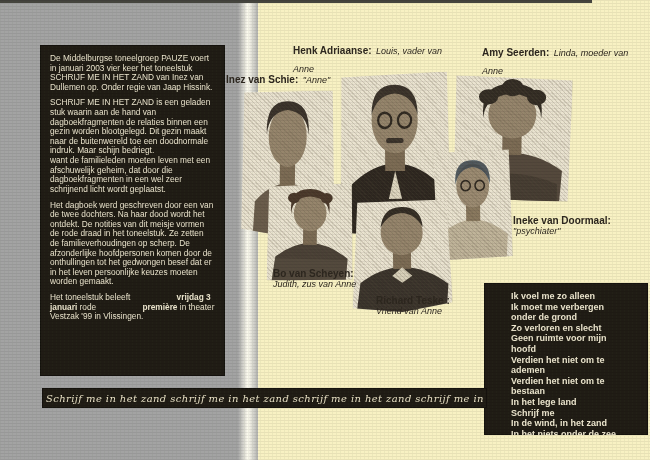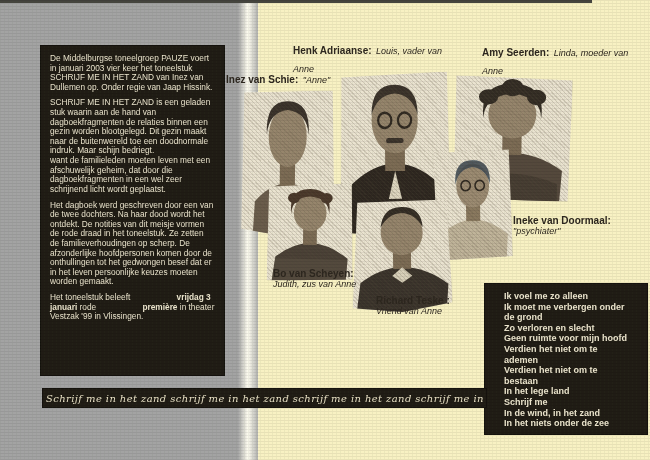--- a/index.html
+++ b/index.html
@@ -20,21 +20,21 @@
   .dark-box{
     position:absolute; background:#201c15; color:#efe8d0;
     box-shadow:0 0 0 1px #15120d inset;
   }
   .intro-box{left:40px; top:45px; width:185px; height:331px; padding:9px 10px; box-sizing:border-box;
     font-size:8.3px; line-height:1.16; overflow:hidden;}
   .intro-box p{margin:0 0 6px 0; white-space:pre-line;}
   .intro-box p:last-child{margin-bottom:0;}
   .bold{font-weight:bold;padding-left:44px;}
 
-  .poem-box{left:484px; top:283px; width:164px; height:152px; padding:8px 20px; box-sizing:border-box;
+  .poem-box{left:484px; top:283px; width:164px; height:152px; padding:8px 27px; box-sizing:border-box;
     font-size:9px; font-weight:bold; line-height:1.18; overflow:hidden;}
   .poem-line{margin:0;}
   .poem-tagline{margin-top:9px;}
 
   .strip{left:42px; top:388px; width:445px; height:20px; display:flex; align-items:center;
     overflow:hidden;}
   .strip span{
     font-family:"DejaVu Serif", serif; font-style:italic; font-size:10px; letter-spacing:.4px;
     color:#ece4c8; white-space:nowrap; padding-left:4px;}
 

